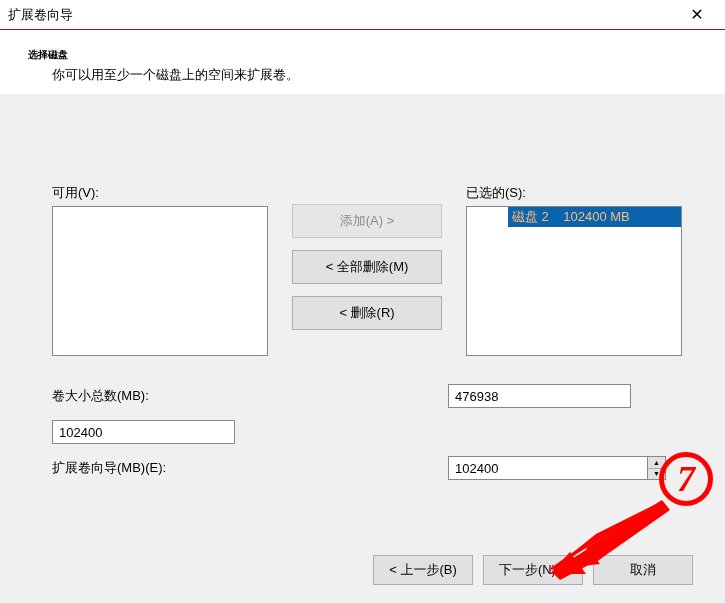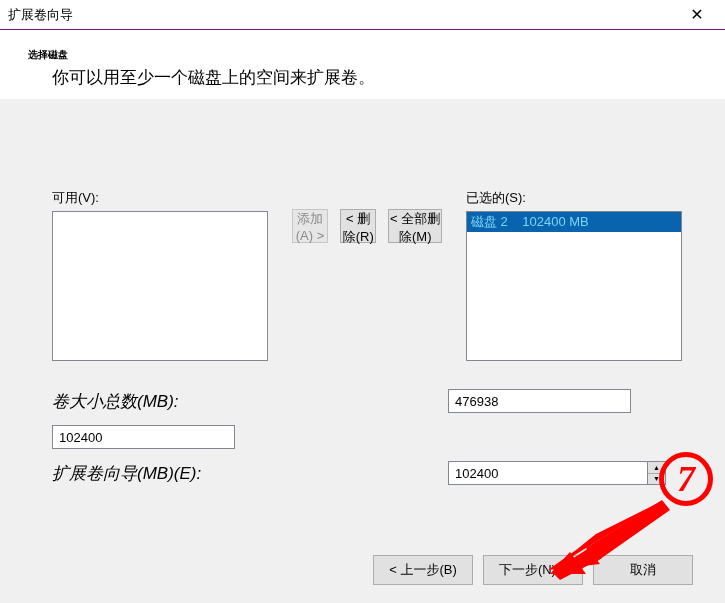--- a/index.html
+++ b/index.html
@@ -2,35 +2,35 @@
 <html><head>
   <meta charset="utf-8">
   <style>
     * { box-sizing: border-box; margin: 0; padding: 0; }
     body { font-family: "Microsoft YaHei", "Segoe UI", sans-serif; font-size: 13px; background: #f0f0f0; width: 725px; height: 603px; position: relative; overflow: hidden; }
     .title-bar { background: #fff; height: 30px; display: flex; align-items: center; padding: 0 8px; border-bottom: 1px solid #701a75; }
     .title-text { flex: 1; font-size: 13px; }
     .close-btn { width: 40px; height: 28px; display: flex; align-items: center; justify-content: center; font-size: 16px; cursor: pointer; }
     .header-section { padding: 18px 10px 10px 28px; background: #fff; }
     .header-title { font-size: 10px; font-weight: bold; }
-    .header-subtitle { font-size: 17px; margin-top: 4px; margin-left: 24px; }
+    .header-subtitle { font-size: 13px; margin-top: 4px; margin-left: 24px; }
     .content { padding: 90px 32px 10px 52px; background: #f0f0f0; }
     .list-row { display: flex; align-items: flex-start; gap: 24px; }
     .col-left { width: 216px; }
-    .col-mid { width: 150px; display: flex; gap: 12px; margin-top: 20px; }
+    .col-mid { width: 150px; display: flex; flex-direction: column; gap: 12px; margin-top: 20px; }
     .col-right { width: 184px; }
     .col-label { font-size: 13px; margin-bottom: 4px; }
     .listbox { width: 216px; height: 150px; background: #fff; border: 1px solid #828790; overflow: auto; }
     .listbox-item { font-size: 13px; padding: 1px 4px; white-space: pre; }
-    .listbox-item.selected { background: #0a64ad; color: #7dd3fc; }
+    .listbox-item.selected { background: #0a64ad; color: #fdba74; margin-left: 41px; }
     .wiz-btn { height: 34px; background: #e1e1e1; border: 1px solid #adadad; font-size: 13px; cursor: pointer; font-family: inherit; }
     .wiz-btn:disabled { color: #8a8a8a; background: #e6e6e6; border-color: #c7c7c7; cursor: default; }
     .fields { margin-top: 28px; }
     .field-row { display: flex; align-items: center; margin-bottom: 12px; }
-    .field-label { width: 396px; font-size: 17px; font-style: italic; }
+    .field-label { width: 396px; font-size: 13px; }
     .field-value { width: 183px; height: 24px; border: 1px solid #828790; background: #fff; padding: 2px 6px; font-size: 13px; font-family: inherit; }
     .field-value[readonly] { background: #fff; }
     .spinner-wrap { position: relative; width: 218px; display: flex; }
     .spinner-input { flex: 1; height: 24px; border: 1px solid #828790; background: #fff; padding: 2px 6px; font-size: 13px; font-family: inherit; }
     .spinner-btns { display: flex; flex-direction: column; border: 1px solid #828790; border-left: none; width: 18px; }
     .spin { flex: 1; background: #e1e1e1; border: none; font-size: 7px; line-height: 1; cursor: pointer; padding: 0; }
     .spin + .spin { border-top: 1px solid #adadad; }
     .footer { position: absolute; bottom: 18px; right: 32px; display: flex; gap: 10px; }
     .footer .wiz-btn { width: 100px; height: 30px; background: #e1e1e1; }
     
@@ -53,22 +53,22 @@
 </div>
 
 <div class="content">
   <div class="list-row">
     <div class="col-left">
       <div class="col-label">可用(V):</div>
       <div class="listbox"></div>
     </div>
     <div class="col-mid">
       <button class="wiz-btn" disabled="">添加(A) &gt;</button>
+      <button class="wiz-btn">&lt; 全部删除(M)</button>
       <button class="wiz-btn">&lt; 删除(R)</button>
-      <button class="wiz-btn">&lt; 全部删除(M)</button>
     </div>
     <div class="col-right">
       <div class="col-label">已选的(S):</div>
       <div class="listbox">
         <div class="listbox-item selected">磁盘 2    102400 MB</div>
       </div>
     </div>
   </div>
 
   <div class="fields">

